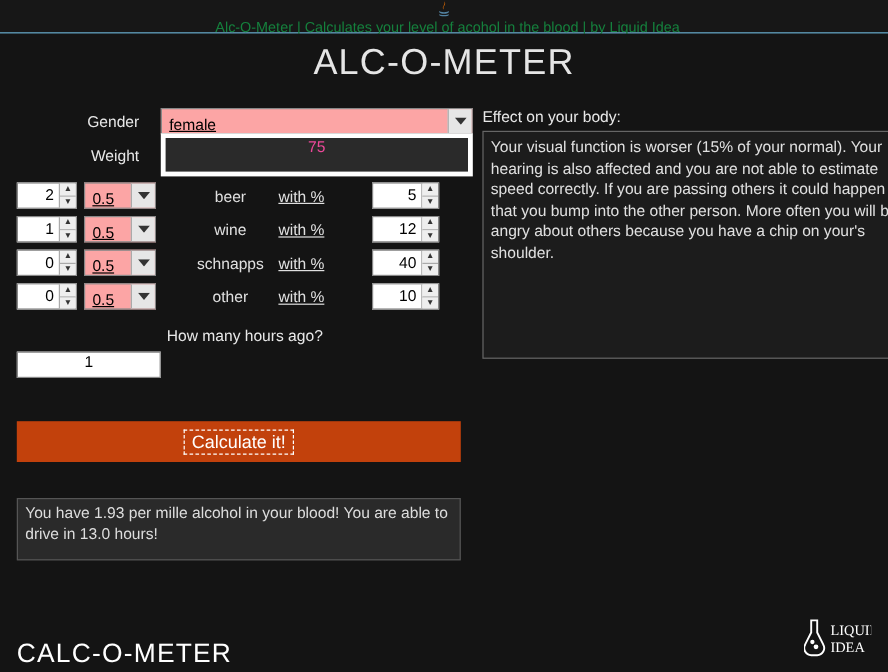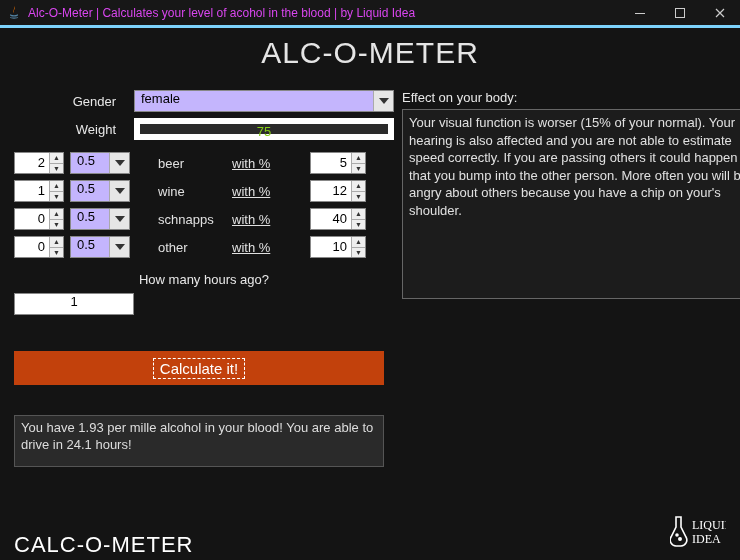--- a/index.html
+++ b/index.html
@@ -3,22 +3,23 @@
 <meta charset="utf-8">
 <style>
 * { box-sizing: border-box; margin: 0; padding: 0; }
 body {
   width: 740px; height: 560px; overflow: hidden;
   background: #000; font-family: "Segoe UI", Tahoma, sans-serif;
   color: #e8e8e8; font-size: 13px;
 }
 .titlebar {
   height: 28px; background: #171717; display: flex;
-  align-items: center; padding-left: 6px; color: #d946ef;
-  border-bottom: 3px solid #7dd3fc;
+  align-items: center; padding-left: 6px; color: #15803d;
+  border-bottom: 1px solid #7dd3fc;
+  flex-direction: column;
 }
 .titlebar .java-icon { width: 16px; height: 16px; margin-right: 6px; }
 .titlebar .title { flex: 1; font-size: 12px; }
 .titlebar .win-btn {
   width: 40px; height: 28px; display:flex; align-items:center;
   justify-content:center; color:#ccc; font-size: 13px;
 }
 .app-body {
   width: 740px; height: 532px; background: #141414;
   padding: 8px 14px 0 14px; position: relative;
@@ -30,50 +31,50 @@
 }
 .main-grid {
   display: grid; grid-template-columns: 380px 320px; gap: 8px; margin-top: 20px;
 }
 .form-col { }
 
 .row { display: flex; align-items: center; margin-bottom: 6px; height: 22px; }
 .row .label-g { width: 120px; text-align: right; padding-right: 18px; font-size: 13px; }
 
 .combo {
-  display:flex; align-items:flex-start; background:#c4b5fd; color:#000;
-  border:1px solid #888; height: 22px; font-size:13px;
+  display:flex; align-items:flex-end; background:#fca5a5; color:#000;
+  border:1px solid #888; height: 22px; font-size:13px;text-decoration:underline;
 }
 .combo .combo-text { flex:1; padding:0 6px; }
 .combo .combo-btn {
   width: 20px; height:20px; background:#e6e6e6;
   border-left:1px solid #aaa; display:flex; align-items:center;
   justify-content:center;
 }
 .combo .combo-btn svg { width:10px; height:6px; }
 
 .weight-in {
-  flex:1; height:22px; background:#2a2a2a; border:6px solid #ffffff;
-  color:#84cc16; text-align:center; font-size:13px;
+  flex:1; height:36px; background:#2a2a2a; border:4px solid #ffffff;
+  color:#ec4899; text-align:center; font-size:13px;
 }
 
 .drink-rows { margin-top: 12px; }
 .drink-row {
   display:grid;
   grid-template-columns: 50px 60px 90px 72px 56px;
   gap: 6px; align-items:center; margin-bottom: 6px; height:22px;
 }
 .spinner {
   display:flex; height:22px; background:#fff; border:1px solid #888;
 }
 .spinner .val { flex:1; color:#000; text-align:right; padding-right:4px; font-size:13px; line-height:20px;}
 .spinner .arrows { width:14px; display:flex; flex-direction:column; border-left:1px solid #aaa;}
 .spinner .arrows div { flex:1; display:flex; align-items:center; justify-content:center; font-size:7px; color:#333; background:#eee;}
 .spinner .arrows div:first-child { border-bottom:1px solid #aaa;}
-.drink-name { color:#e0e0e0; font-size:13px; padding-left:22px;}
+.drink-name { color:#e0e0e0; font-size:13px; padding-left:22px;text-align:center;}
 .withp { color:#e0e0e0; font-size:13px; text-align:left;text-decoration:underline; }
 
 .hours-block { margin-top: 14px; text-align:center; }
 .hours-block .lbl { font-size:13px; margin-bottom:6px; display:block; }
 .hours-input {
   width:120px; height:22px; background:#fff; border:1px solid #888;
   color:#000; text-align:center; font-size:13px;
 }
 
 .calc-btn {
@@ -268,21 +269,21 @@
 
       <div class="hours-block">
         <span class="lbl">How many hours ago?</span>
         <div class="hours-input">1</div>
       </div>
 
       <button class="calc-btn">
         <span>Calculate it!</span>
       </button>
 
-      <div class="result-box">You have 1.93  per mille alcohol in your blood! You are able to drive in 24.1 hours!</div>
+      <div class="result-box">You have 1.93  per mille alcohol in your blood! You are able to drive in 13.0 hours!</div>
     </div>
 
     <div class="effect-col">
       <span class="effect-label">Effect on your body:</span>
       <div class="effect-box">Your visual function is worser (15% of your normal). Your hearing is also affected and you are not able to estimate speed correctly. If you are passing others it could happen that you bump into the other person. More often you will be angry about others because you  have a chip on your's shoulder.</div>
     </div>
   </div>
 
   <div class="footer-left">CALC-O-METER</div>
   <div class="footer-right">

